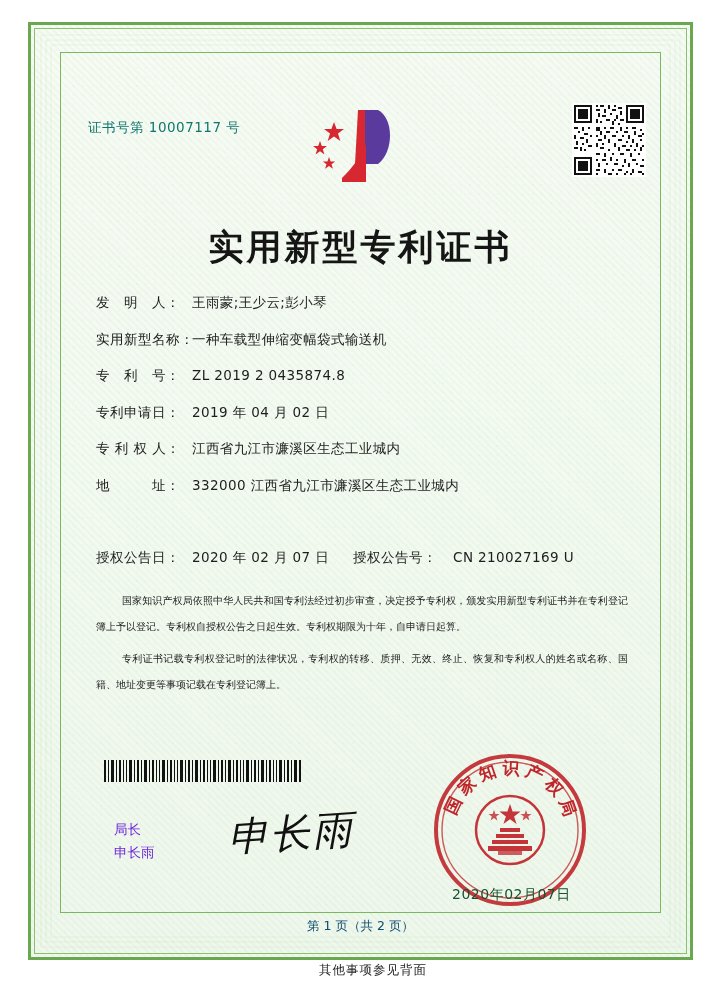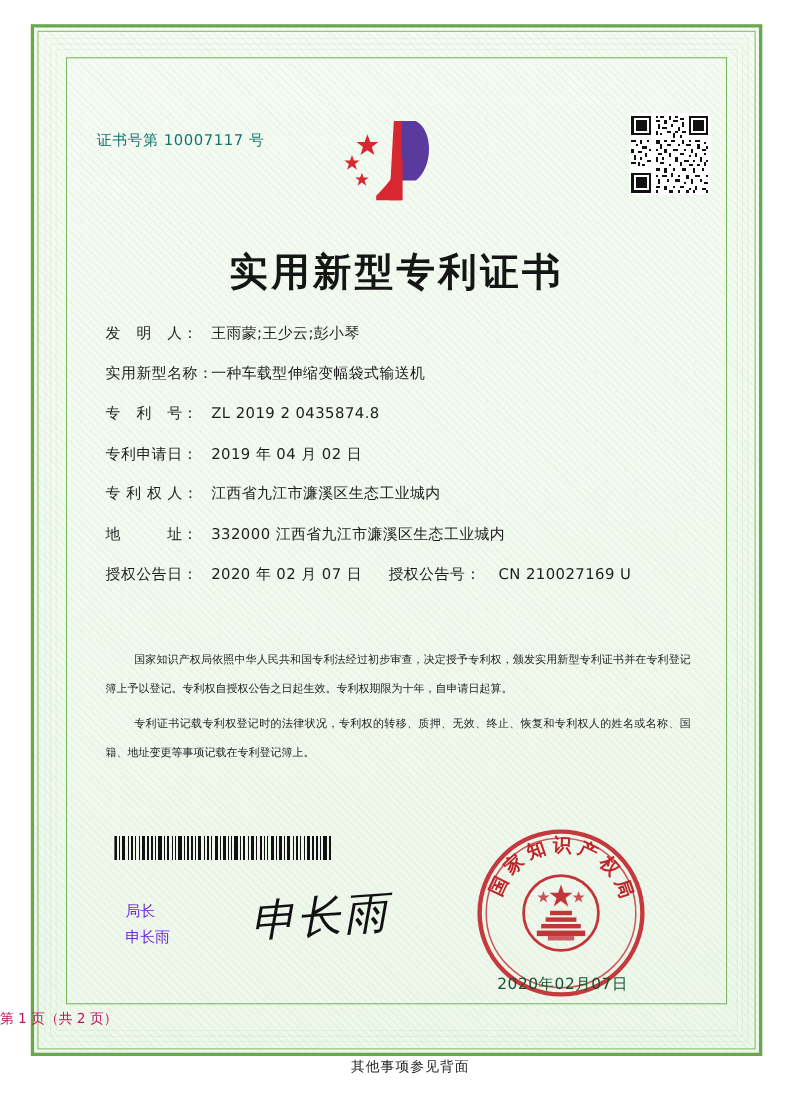--- a/index.html
+++ b/index.html
@@ -120,20 +120,21 @@
     letter-spacing: .5px;
     white-space: nowrap;
   }
   .field-value {
     flex: 1;
     letter-spacing: .4px;
   }
   .field-value2 {
     flex: 0 0 auto;
     letter-spacing: .4px;
+    margin-top: 36px;
   }
   .field-label-inline {
     flex: 0 0 auto;
     letter-spacing: .5px;
     margin-left: 24px;
     margin-right: 16px;
   }
 
   
   .body-text {
@@ -196,22 +197,23 @@
     color: #14532d;
     font-family: "DejaVu Sans", sans-serif;
     letter-spacing: .5px;
   }
 
   
   .page-num {
     position: absolute;
     left: 0; right: 0;
     top: 918px;
+    text-align: center;
     font-size: 12.5px;
-    color: #be185d;
+    color: #0c4a6e;
     font-family: "DejaVu Sans", sans-serif;
   }
   .footer-note {
     position: absolute;
     left: 0; right: 0;
     top: 962px;
     text-align: center;
     font-size: 12.5px;
     color: #1d1d1d;
     font-family: "DejaVu Sans", sans-serif;

